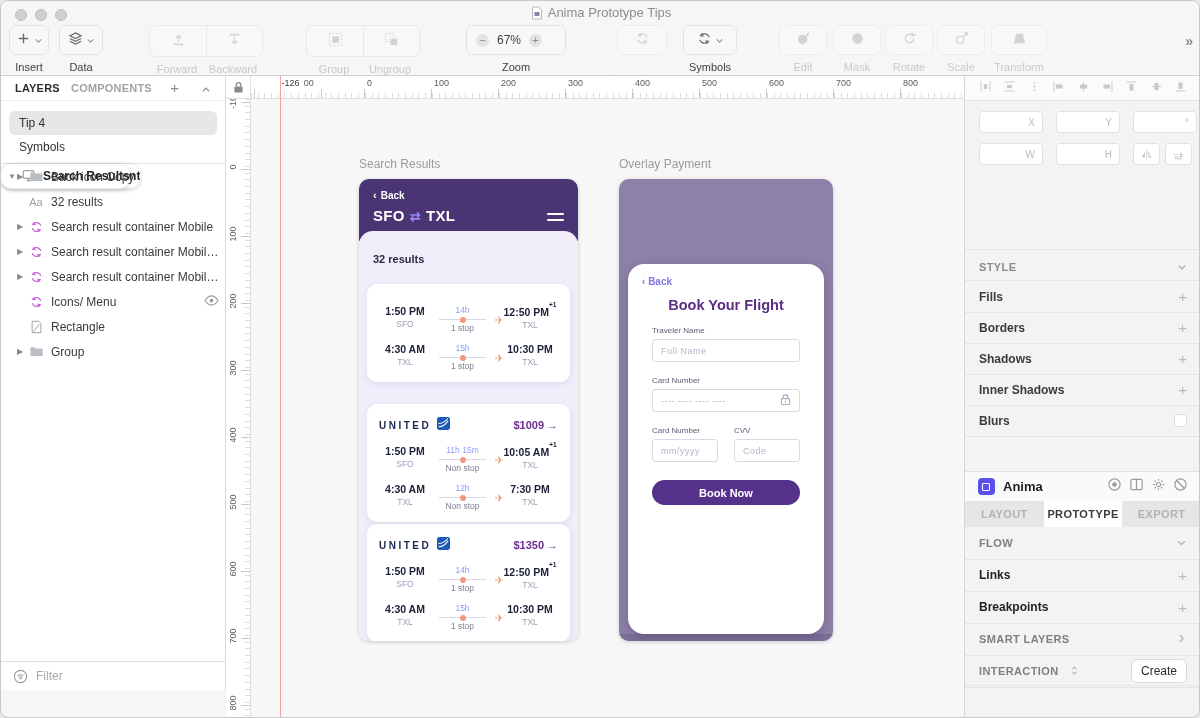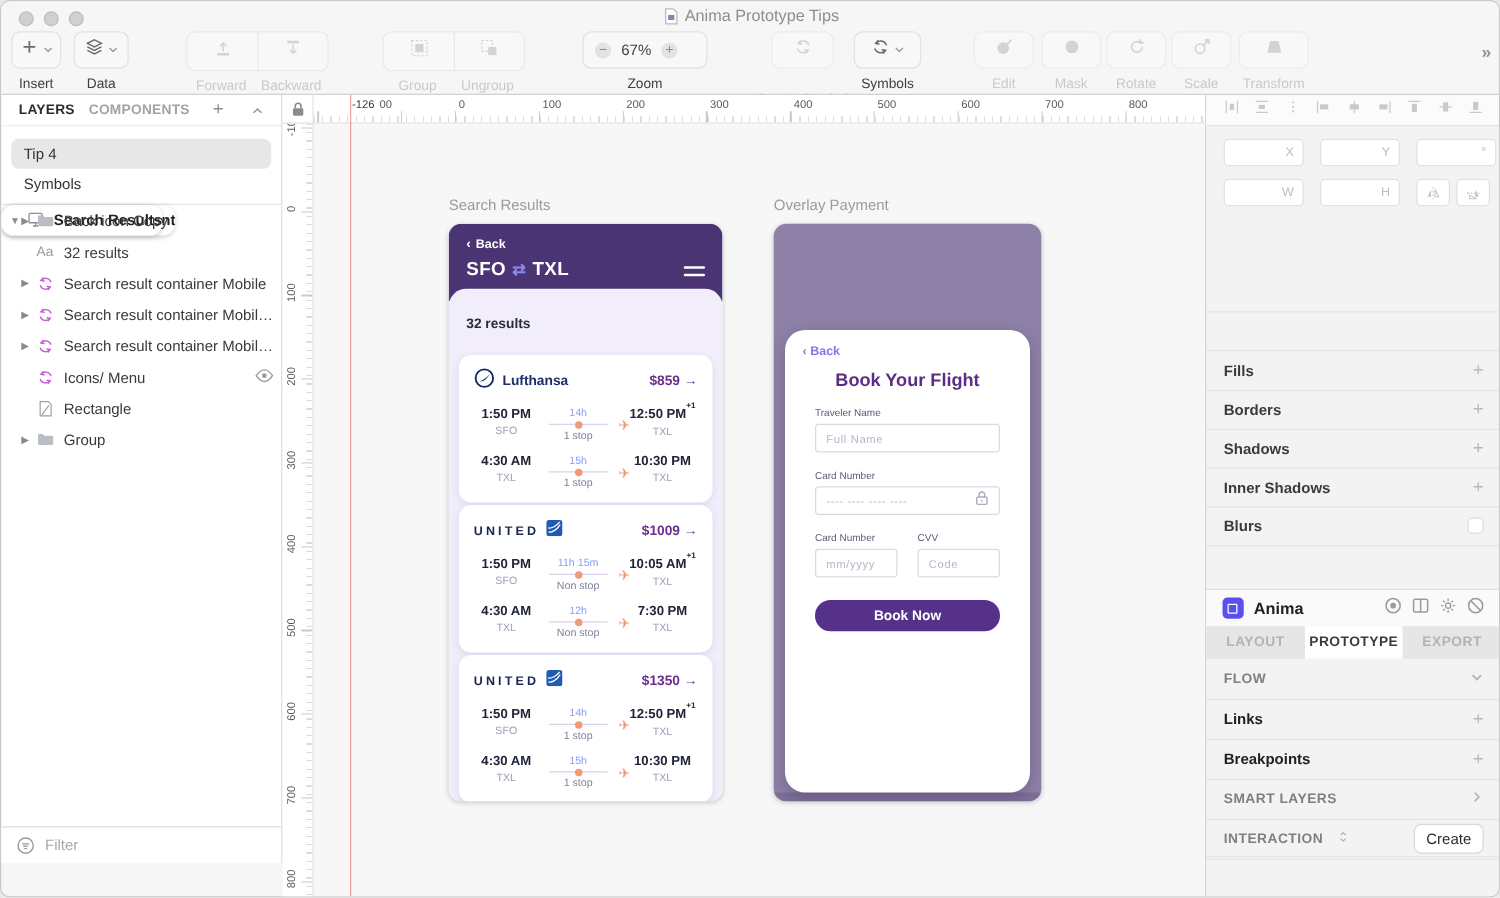--- a/index.html
+++ b/index.html
@@ -554,32 +554,20 @@
         <div id="ab1-route"><span>SFO</span><span class="swap">⇄</span><span>TXL</span></div>
         <div id="ab1-menu">
             <div></div>
             <div></div>
           </div>
       </div>
       <div id="ab1-body">
         <div id="ab1-results">32 results</div>
         <div id="flight-cards">
             <div class="fcard" style="top: 53px;">
-              <div class="fcard-top">
-                <div class="airline">
-                  <span><svg viewBox="0 0 18 18" width="17" height="17">
-                      <g>
-                        <circle cx="9" cy="9" r="7.4" fill="none" stroke="#152c62" stroke-width="1.6"></circle>
-                        <path d="M4.8 11.6c3.2-.9 6.4-3.4 8.8-6.2-2.3 4.3-5.4 6.7-8.8 6.2Z" fill="#152c62"></path>
-                      </g>
-                    </svg></span>
-                  <span class="nm-luft">Lufthansa</span>
-                </div>
-                <div class="price"><span>$859</span><span class="arr">→</span></div>
-              </div>
               <div class="frow">
                 <div class="fcol-l">
                   <div class="ftime">1:50 PM</div>
                   <div class="fcode">SFO</div>
                 </div>
                 <div class="fmid">
                   <div class="fdur">14h</div>
                   <div class="fline">
                     <div class="dot"></div>
                   </div>
@@ -844,20 +832,26 @@
         <div class="flip-btn" style="left: 200px; top: 67px;">
           <svg viewBox="0 0 16 16" width="13" height="13">
             <g>
               <path d="M2 8h12" stroke="currentColor" stroke-dasharray="2 1.5"></path>
               <path d="M4.5 6 11.5 2.5V6Z" fill="currentColor" transform="rotate(90 8 8)"></path>
               <path d="M4.5 10l7 3.5H4.5Z" fill="none" stroke="currentColor" transform="rotate(0)"></path>
             </g>
           </svg>
         </div>
       </div>
+    <div id="style-header">
+      <span>STYLE</span>
+      <svg viewBox="0 0 16 16" fill="none" stroke="currentColor" stroke-width="2">
+          <path d="M3 6l5 5 5-5"></path>
+        </svg>
+    </div>
     <div class="hr" style="top:173px"></div>
     <div class="hr" style="top:204px"></div>
     <div id="style-rows">
         <div class="style-row" style="top: 205px;">
           <span>Fills</span>
           <span class="row-plus">+</span>
         </div>
         <div class="hr" style="top: 236px;"></div>
         <div class="style-row" style="top: 236px;">
           <span>Borders</span>

